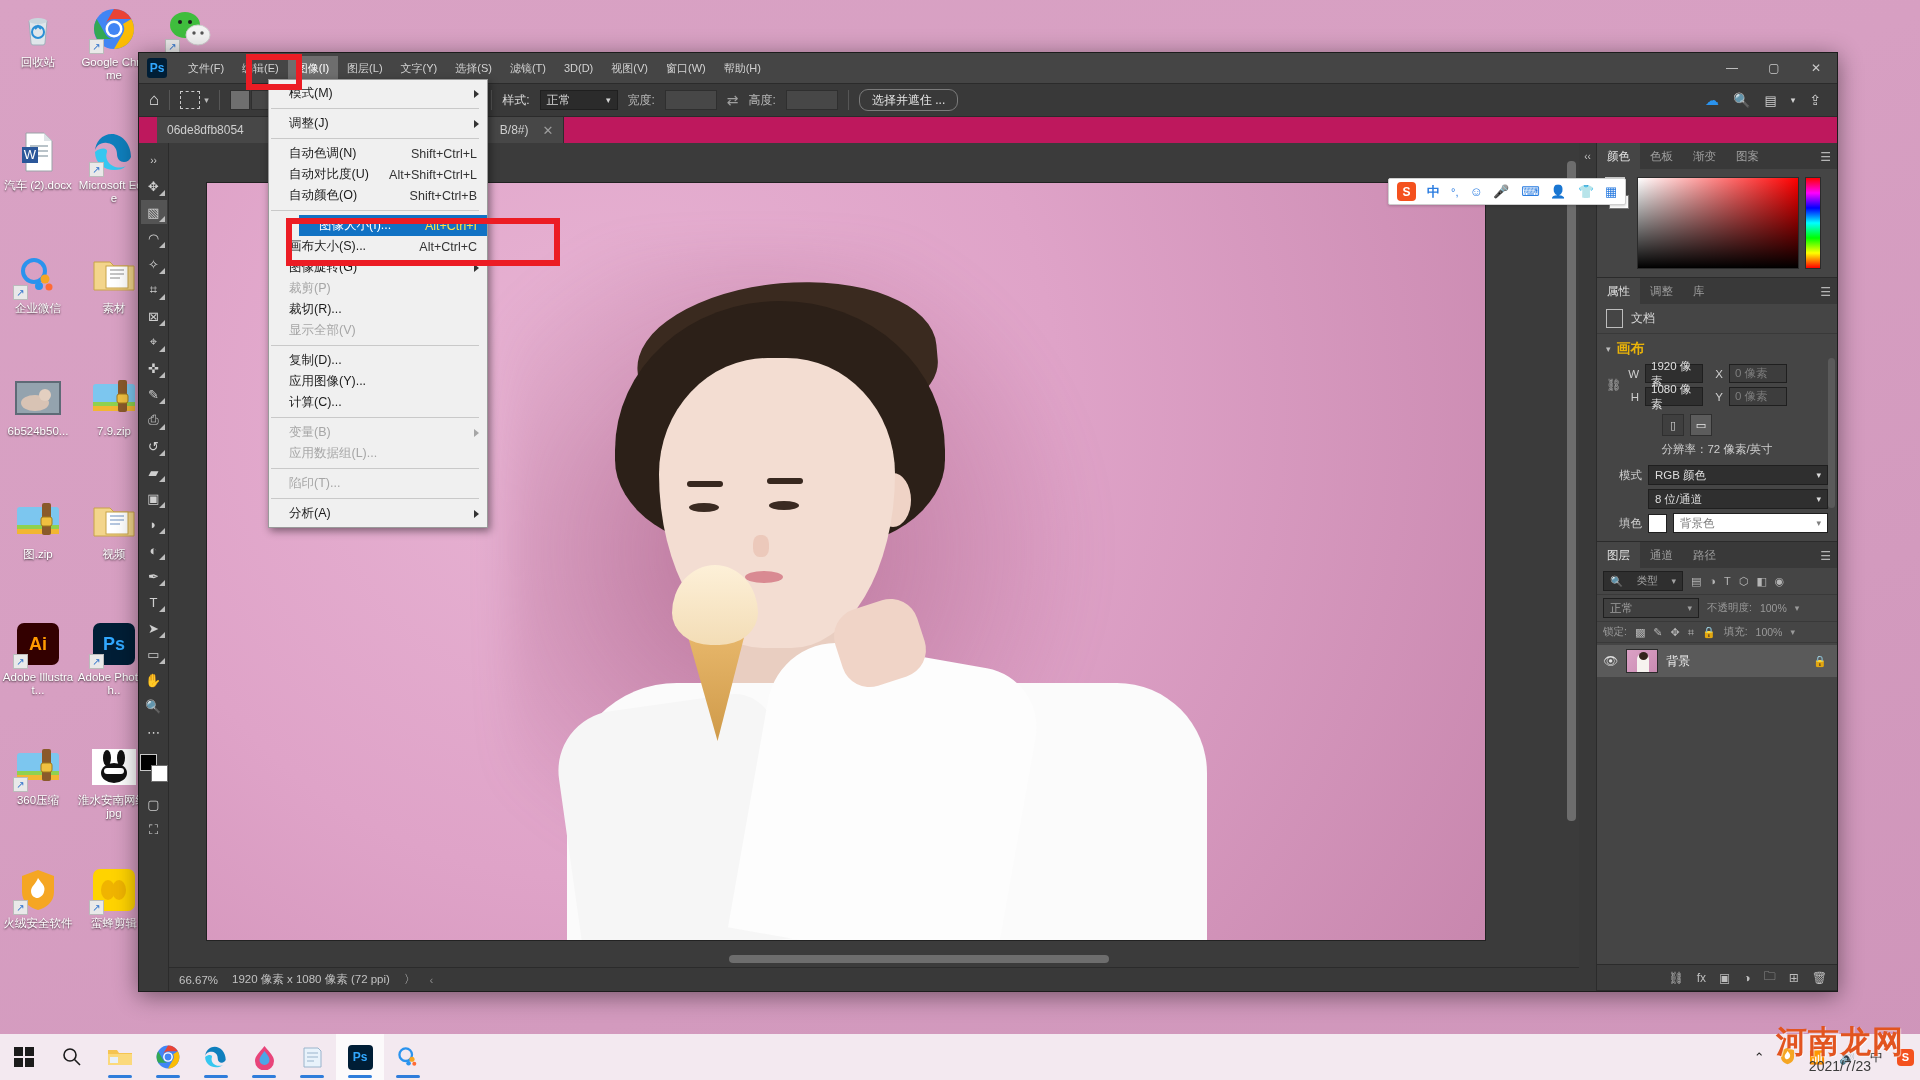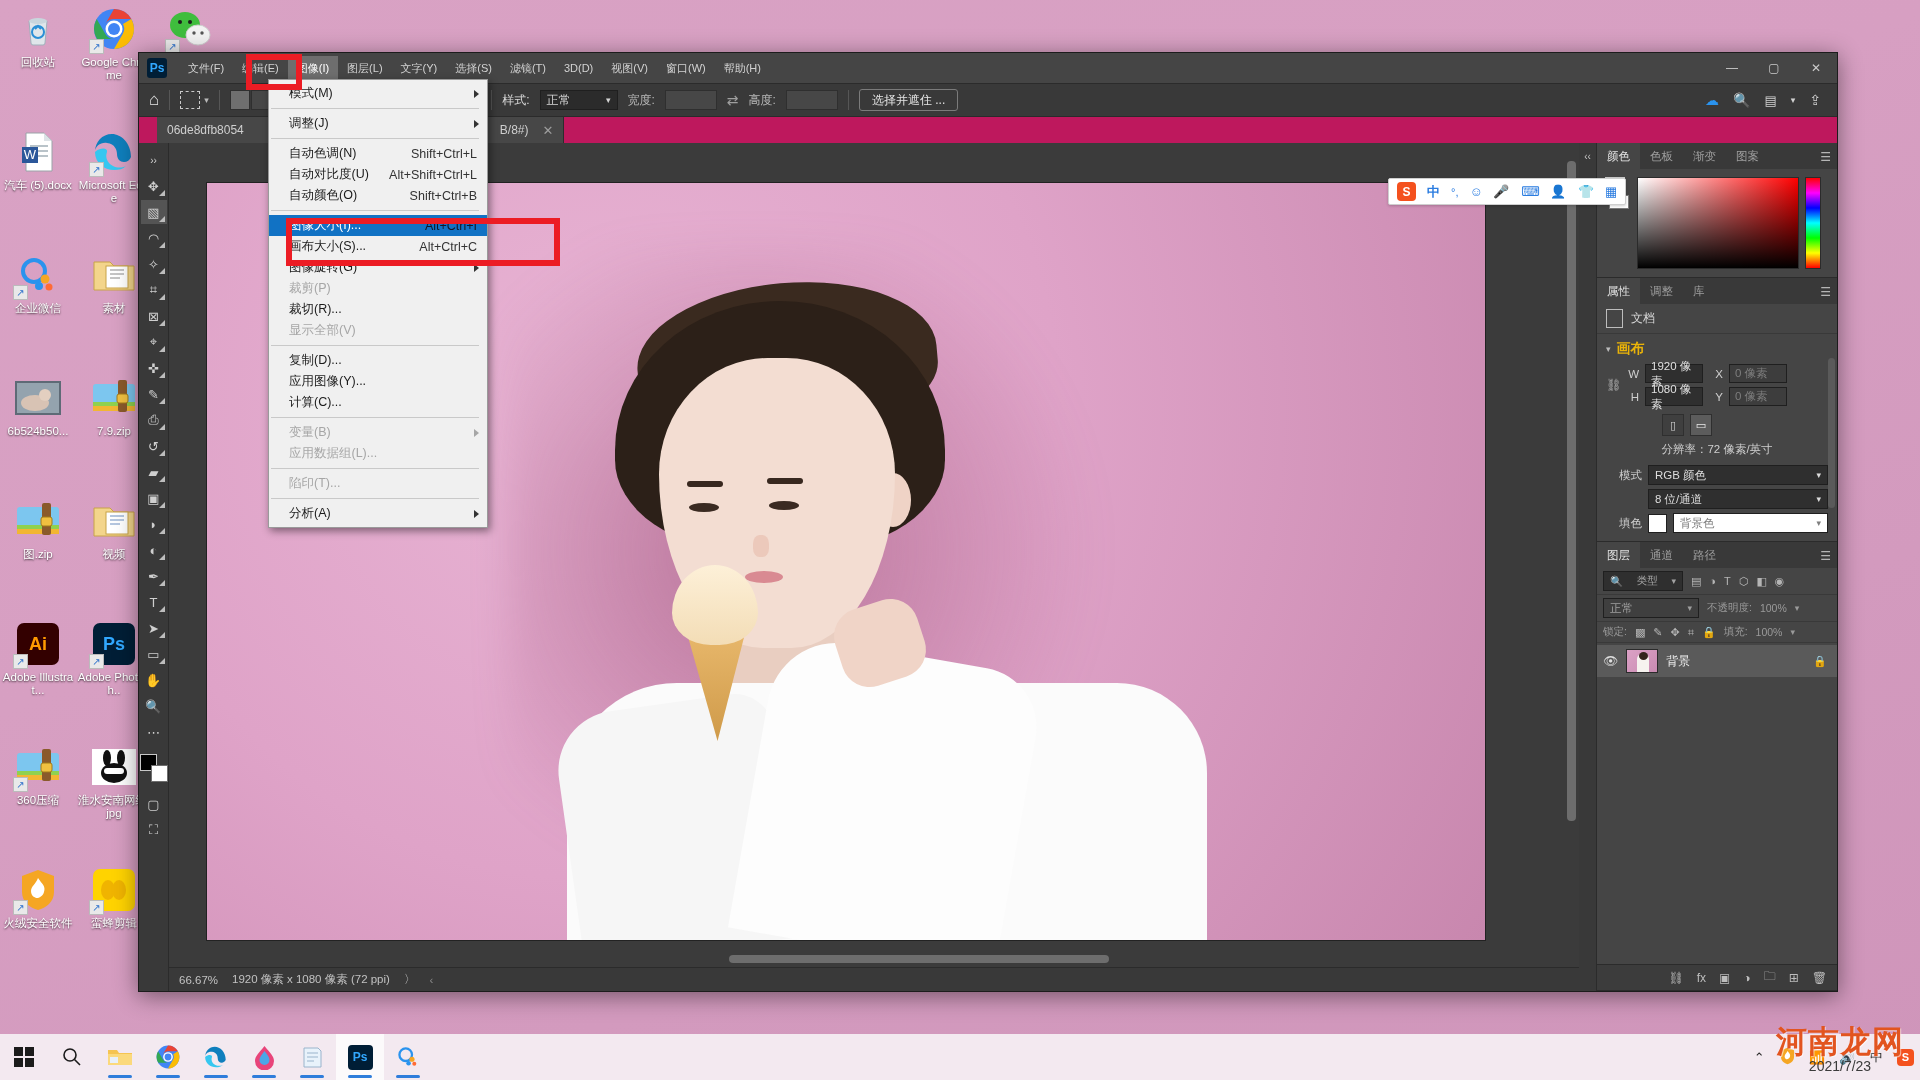--- a/index.html
+++ b/index.html
@@ -71,21 +71,21 @@
     border-bottom: 1px solid #2b2b2b; display: flex; align-items: center;
     padding: 0 10px; gap: 10px; flex: none; font-size: 12px; color: #b9b9b9;
   }
   .ob-sep { width: 1px; height: 20px; background: #565656; }
   .ob-marquee { width: 20px; height: 18px; border: 1px dashed #c9c9c9; }
   .ob-chip { background: #2b2b2b; border: 1px solid #1f1f1f; height: 20px;
              min-width: 62px; display: flex; align-items: center; padding: 0 6px;
              color: #d5d5d5; justify-content: space-between; }
   .ob-box { background: #474747; border: 1px solid #2f2f2f; height: 20px;
             width: 52px; }
-  .ob-button { border: 1px solid #7b7b7b; border-radius: 3px; height: 22px;
+  .ob-button { border: 1px solid #7b7b7b; border-radius: 9px; height: 22px;
                padding: 7px 12px; display: flex; align-items: center;
                color: #e3e3e3; font-size: 12px; }
   #ob-right { margin-left: auto; display: flex; align-items: center; gap: 14px;
               padding-right: 6px; }
 
   #ps-tabbar {
     height: 26px; background: #be185d; display: flex; align-items: stretch;
     flex: none; padding-left: 18px;
   }
   #doc-tab {
@@ -225,22 +225,22 @@
   #image-menu {
     position: absolute; left: 268px; top: 79px; width: 220px;
     background: #f0f0f0; border: 1px solid #9a9a9a;
     box-shadow: 2px 3px 8px rgba(0,0,0,.45); padding: 3px 0; z-index: 60;
     font-size: 12.5px; color: #1b1b1b;
   }
   .mrow { height: 21px; display: flex; align-items: center;
           padding: 0 10px 0 20px; position: relative; white-space: nowrap; }
   .mrow .sc { margin-left: auto; padding-left: 18px; color: #333; }
   .mrow.dis { color: #a6a6a6; }
-  .mrow.hl { background: #1172c4; color: #fff; }
-  .mrow.hl .sc { color: #0f172a; }
+  .mrow.hl { background: #1172c4; color: #fff; margin-left: 30px; }
+  .mrow.hl .sc { color: #fde047; }
   .mrow .arw { position: absolute; right: 8px; width: 0; height: 0;
       border-top: 4px solid transparent; border-bottom: 4px solid transparent;
       border-left: 5px solid #333; }
   .mrow.dis .arw { border-left-color: #a6a6a6; }
   .msep { height: 1px; background: #c9c9c9; margin: 4px 8px 4px 2px; }
 
   
   .redbox { position: absolute; border: 6px solid #ec1c24; z-index: 80; }
   #red-menu { left: 246px; top: 54px; width: 56px; height: 36px; }
   #red-items { left: 286px; top: 218px; width: 274px; height: 48px; }
@@ -298,21 +298,21 @@
       <svg width="40" height="42" viewBox="0 0 40 42">
           <path d="M8 2h18l8 8v30H8z" fill="#fff" stroke="#9aa3a8"></path>
           <path d="M26 2l8 8h-8z" fill="#dde3e7"></path>
           <rect x="12" y="14" width="18" height="2" fill="#b9c3c9"></rect>
           <rect x="12" y="19" width="18" height="2" fill="#b9c3c9"></rect>
           <rect x="12" y="24" width="18" height="2" fill="#b9c3c9"></rect>
           <rect x="4" y="16" width="16" height="16" fill="#2b579a"></rect>
           <text x="12" y="28" font-size="13" fill="#fff" text-anchor="middle" font-family="Liberation Sans">W</text>
         </svg>
     </div>
-    <div class="lbl">汽车 (5).docx</div>
+    <div class="lbl">汽车 (2).docx</div>
   </div>
 
   <div class="dicon">
     <div class="glyph">
       <svg width="42" height="42" viewBox="0 0 42 42">
           <circle cx="17" cy="17" r="11" fill="none" stroke="#2a93ee" stroke-width="4"></circle>
           <circle cx="28" cy="25" r="4.5" fill="#f6a623"></circle>
           <circle cx="22" cy="32" r="4" fill="#2a93ee"></circle>
           <circle cx="32" cy="33" r="3.5" fill="#ff6b35"></circle>
         </svg>

